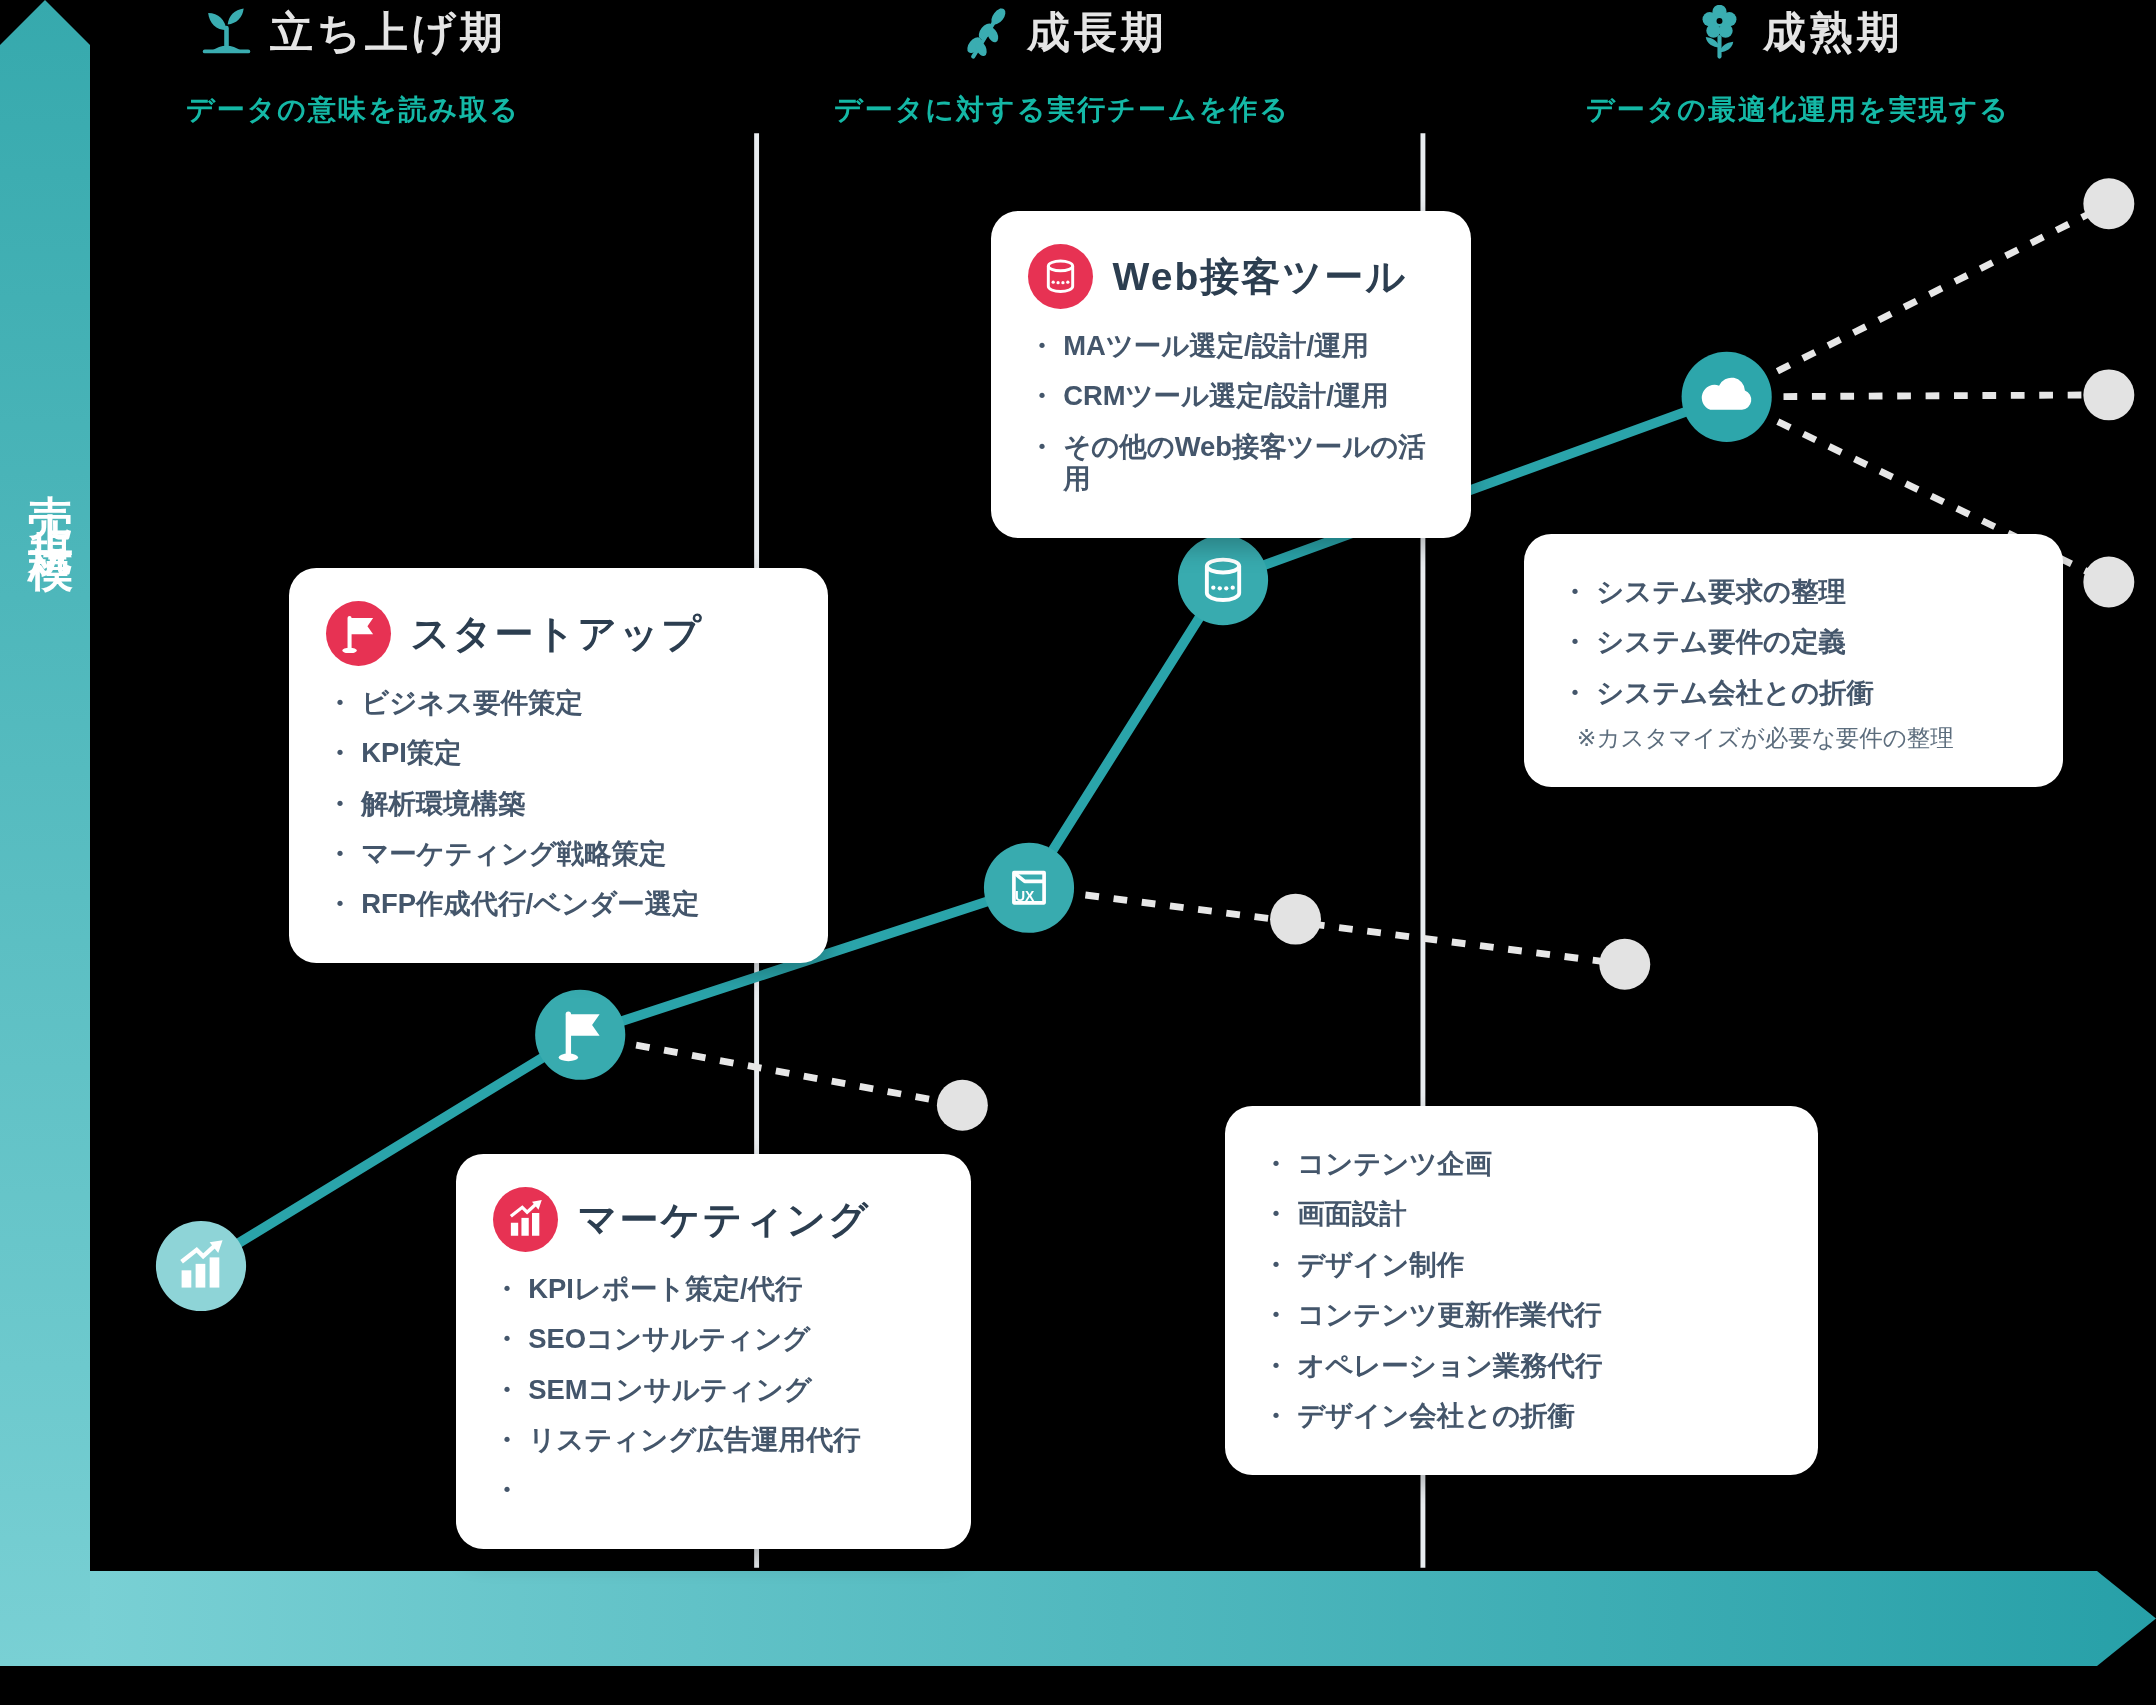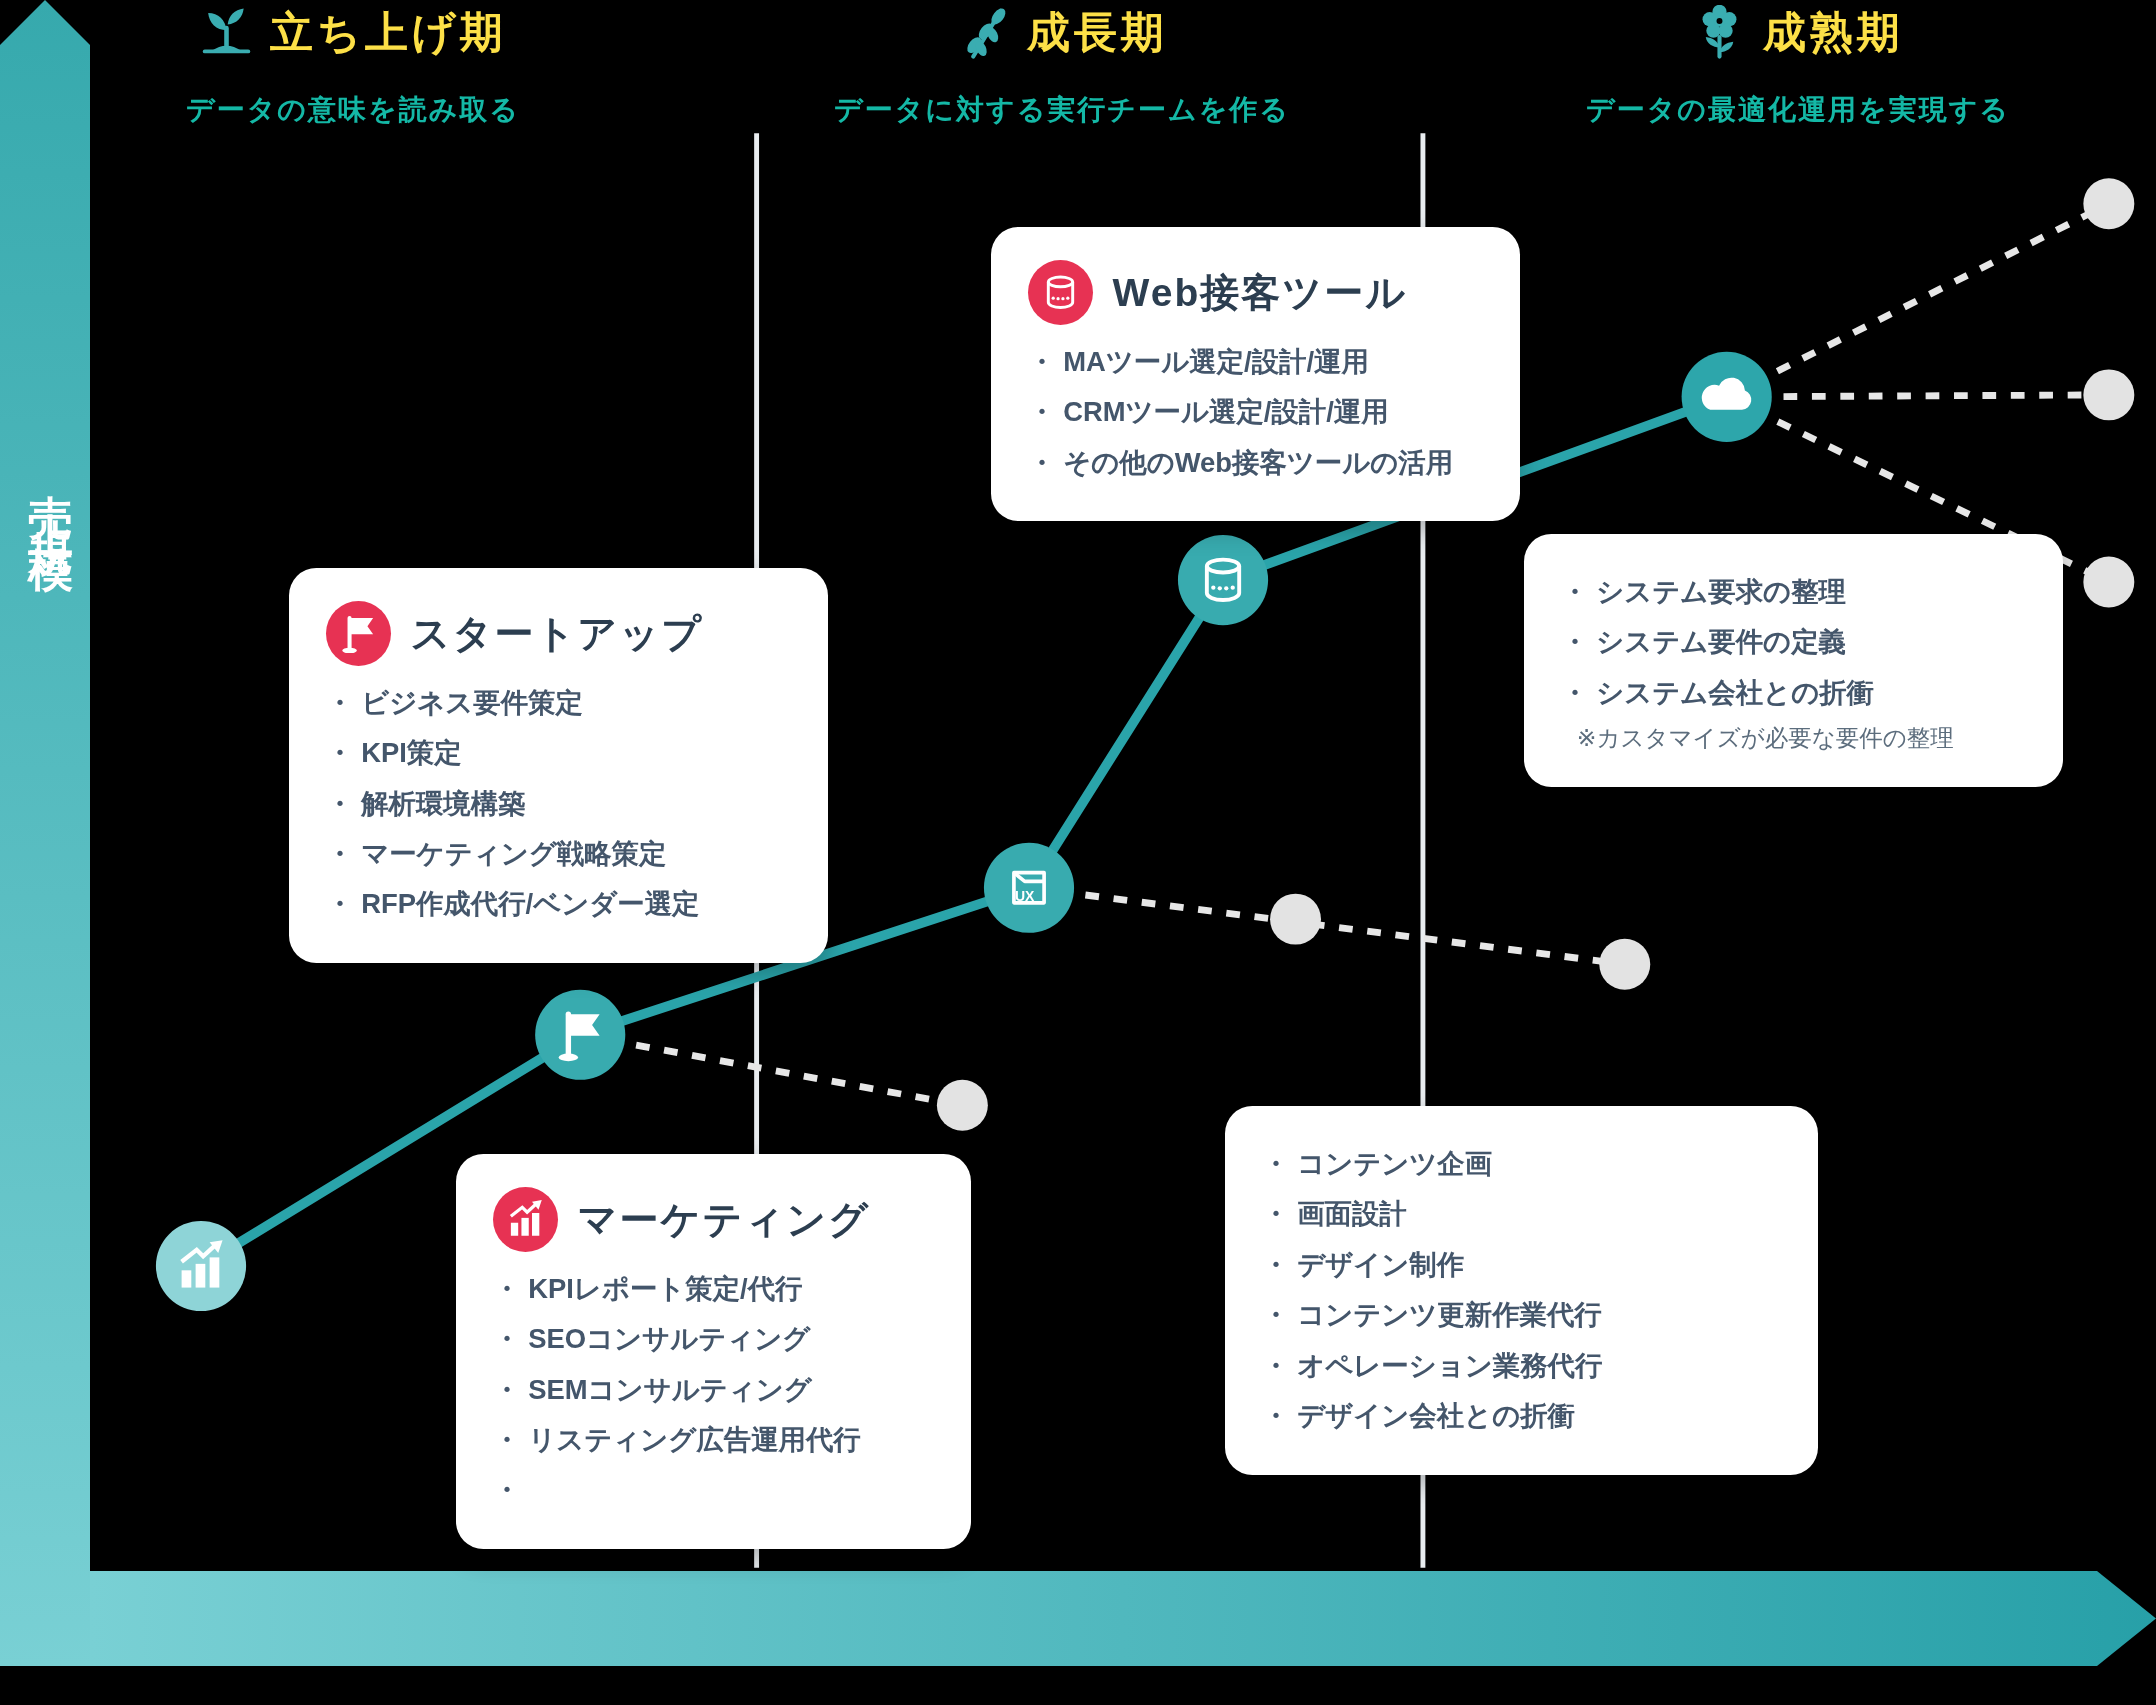--- a/index.html
+++ b/index.html
@@ -27,33 +27,33 @@
     display:flex;align-items:center;justify-content:center;
   }
   .x-label{color:#fff;font-size:45px;font-weight:bold;letter-spacing:7.8px;}
   
   .phase{position:absolute;display:flex;flex-direction:column;align-items:center;}
   #phase-1{left:118px;top:3.9px;width:470px;}
   #phase-2{left:817px;top:3.9px;width:490px;}
   #phase-3{left:1558px;top:3.9px;width:480px;}
   .phase-row{display:flex;align-items:center;gap:15.7px;}
   .pi{width:55px;height:55px;color:#3aadb1;}
-  .phase-title{color:#fde047;font-size:43px;font-weight:bold;letter-spacing:3.9px;}
+  .phase-title{color:#e5e5e5;font-size:43px;font-weight:bold;letter-spacing:3.9px;}
   .phase-sub{margin-top:29px;color:#14b8a6;font-size:28px;font-weight:bold;letter-spacing:2px;}
   
   .scene{position:absolute;left:0;top:0;}
   
   .card{
     position:absolute;background:#fff;border-radius:27.4px;
     padding:33px 37px;box-sizing:border-box;
     box-shadow:0 9.8px 23.5px rgba(0,0,0,.25);
   }
   #card-startup{left:289px;top:568px;width:539px;}
   #card-marketing{left:456px;top:1154px;width:515px;}
-  #card-webtools{left:991px;top:211px;width:529px;margin-top:16px;}
+  #card-webtools{left:991px;top:211px;width:480px;}
   #card-content{left:1225px;top:1106px;width:593px;}
   #card-system{left:1524px;top:534px;width:539px;}
   .card-head{display:flex;align-items:center;gap:19.6px;margin-bottom:11.8px;}
   .card-icon{
     width:65px;height:65px;border-radius:50%;background:#e73253;
     display:flex;align-items:center;justify-content:center;flex:0 0 auto;color:#fff;
   }
   .card-icon svg{width:39px;height:39px;}
   .card-title{color:#2c3e50;font-size:39px;font-weight:bold;letter-spacing:2px;}
   #card-content .card-title{font-size:37px;letter-spacing:0;}

